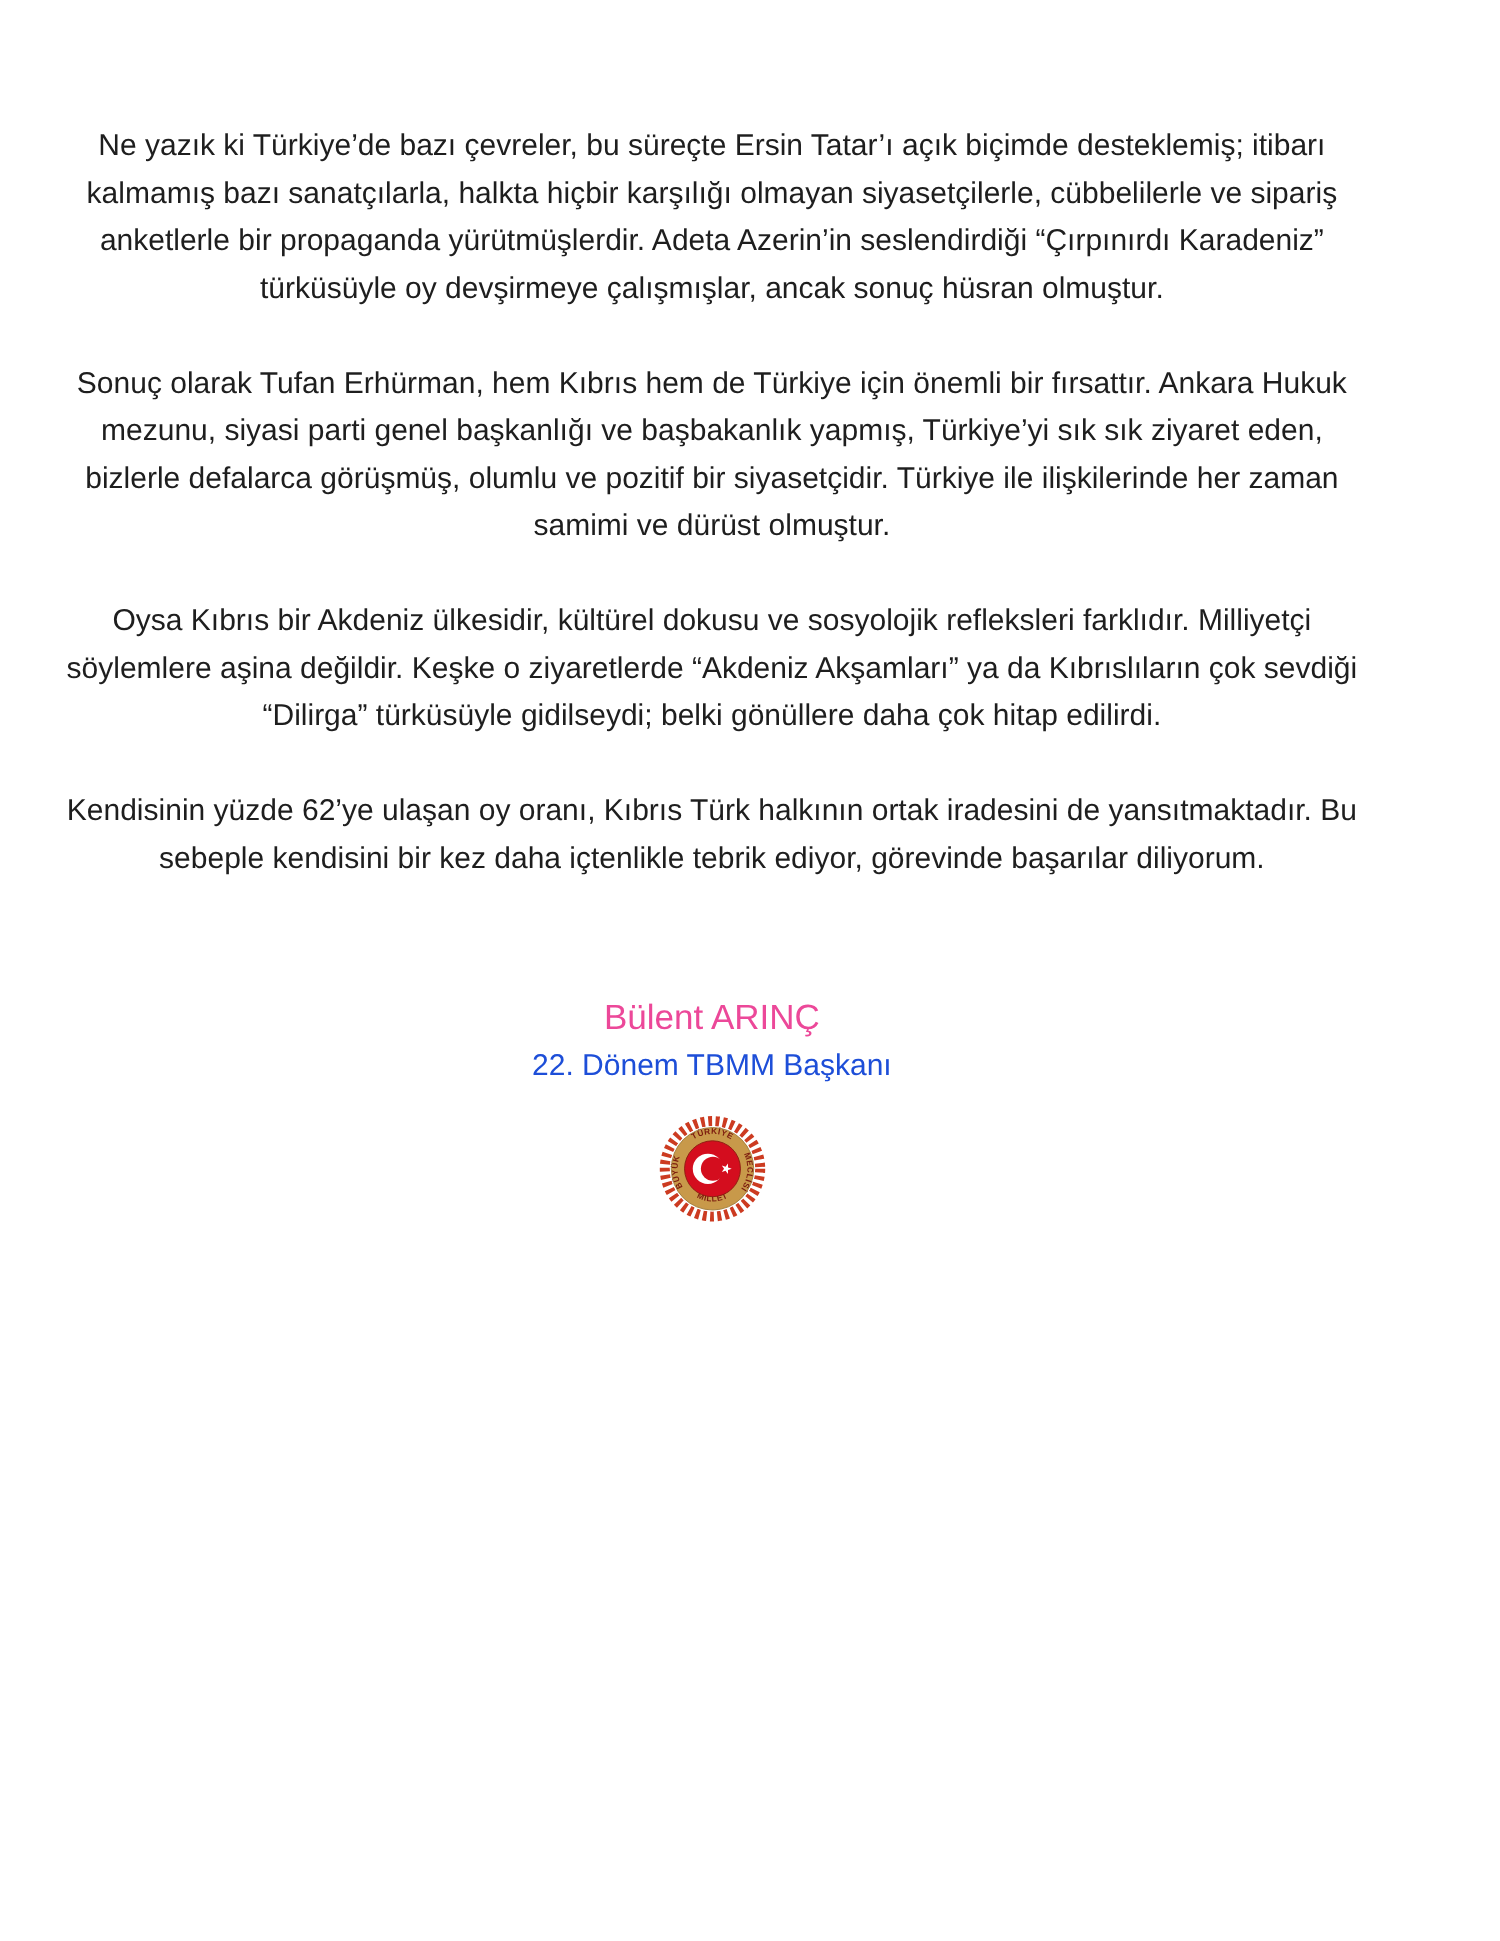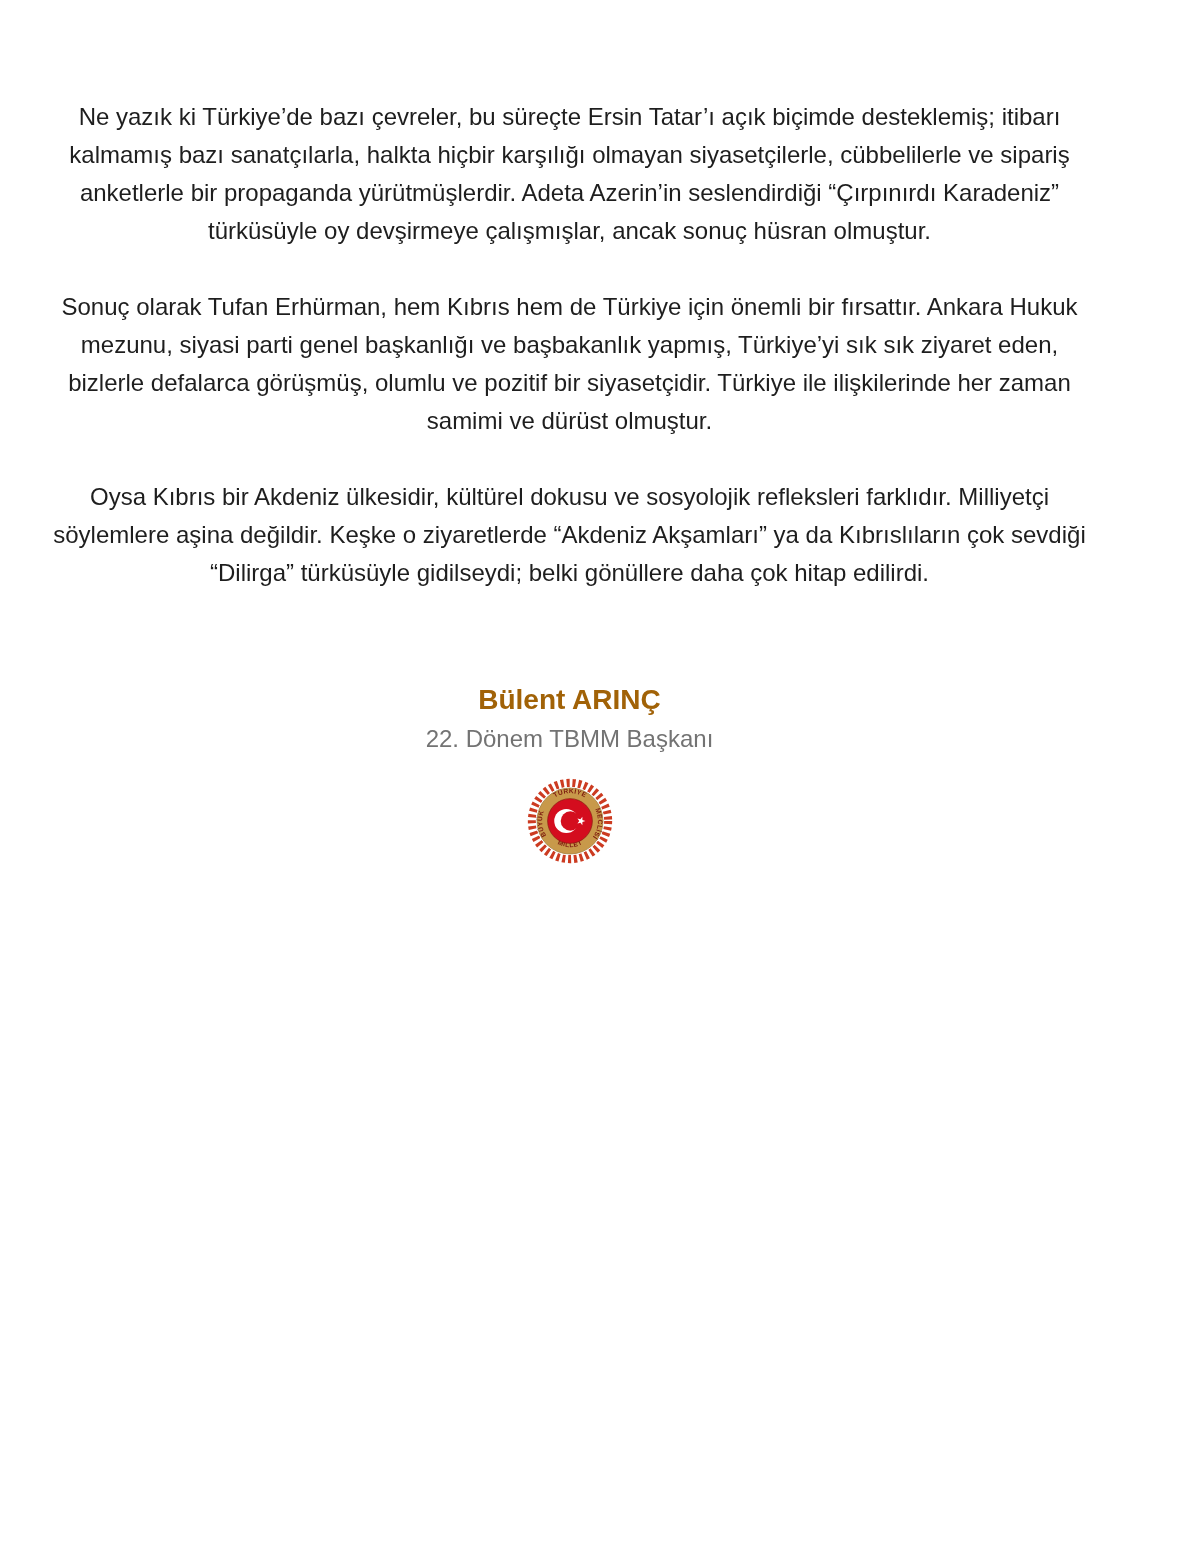--- a/index.html
+++ b/index.html
@@ -26,27 +26,27 @@
     text-align: center;
     color: #1e1e1e;
   }
   .signature {
     margin-top: 88px;
     text-align: center;
   }
   .sig-name {
     font-size: 28px;
     line-height: 40px;
-    font-weight: bold;
-    color: #a16207;
+    font-weight: normal;
+    color: #ec4899;
   }
   .sig-title {
     font-size: 24px;
     line-height: 38px;
-    color: #737373;
+    color: #1d4ed8;
   }
   .seal-wrap {
     margin-top: 19px;
     text-align: center;
   }
   .seal-wrap svg {
     width: 88px;
     height: 88px;
     display: inline-block;
   }
@@ -59,20 +59,21 @@
 </style>
 </head>
 <body>
 
 <div class="page">
 
   <div class="body-text">
     <p>Ne yazık ki Türkiye’de bazı çevreler, bu süreçte Ersin Tatar’ı açık biçimde desteklemiş; itibarı kalmamış bazı sanatçılarla, halkta hiçbir karşılığı olmayan siyasetçilerle, cübbelilerle ve sipariş anketlerle bir propaganda yürütmüşlerdir. Adeta Azerin’in seslendirdiği “Çırpınırdı Karadeniz” türküsüyle oy devşirmeye çalışmışlar, ancak sonuç hüsran olmuştur.</p>
     <p>Sonuç olarak Tufan Erhürman, hem Kıbrıs hem de Türkiye için önemli bir fırsattır. Ankara Hukuk mezunu, siyasi parti genel başkanlığı ve başbakanlık yapmış, Türkiye’yi sık sık ziyaret eden, bizlerle defalarca görüşmüş, olumlu ve pozitif bir siyasetçidir. Türkiye ile ilişkilerinde her zaman samimi ve dürüst olmuştur.</p>
     <p>Oysa Kıbrıs bir Akdeniz ülkesidir, kültürel dokusu ve sosyolojik refleksleri farklıdır. Milliyetçi söylemlere aşina değildir. Keşke o ziyaretlerde “Akdeniz Akşamları” ya da Kıbrıslıların çok sevdiği “Dilirga” türküsüyle gidilseydi; belki gönüllere daha çok hitap edilirdi.</p>
+    <p>Kendisinin yüzde 62’ye ulaşan oy oranı, Kıbrıs Türk halkının ortak iradesini de yansıtmaktadır. Bu sebeple kendisini bir kez daha içtenlikle tebrik ediyor, görevinde başarılar diliyorum.</p>
   </div>
 
   <div class="signature">
     <div class="sig-name">Bülent ARINÇ</div>
     <div class="sig-title">22. Dönem TBMM Başkanı</div>
   </div>
 
   <div class="seal-wrap">
     <svg viewBox="0 0 120 120" aria-hidden="true">
       <defs>

